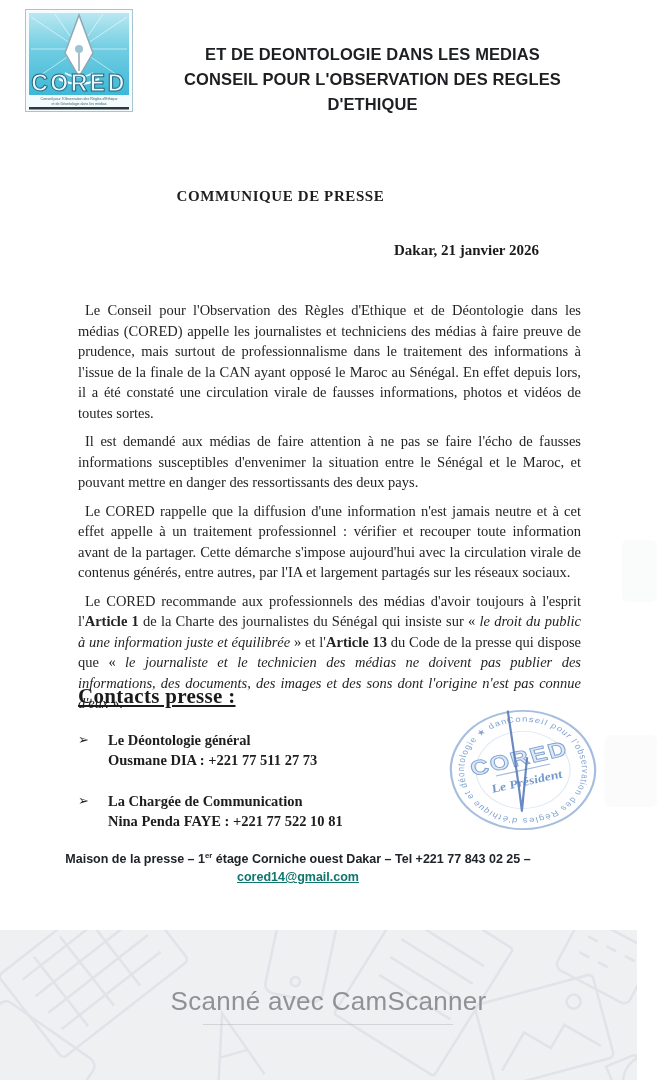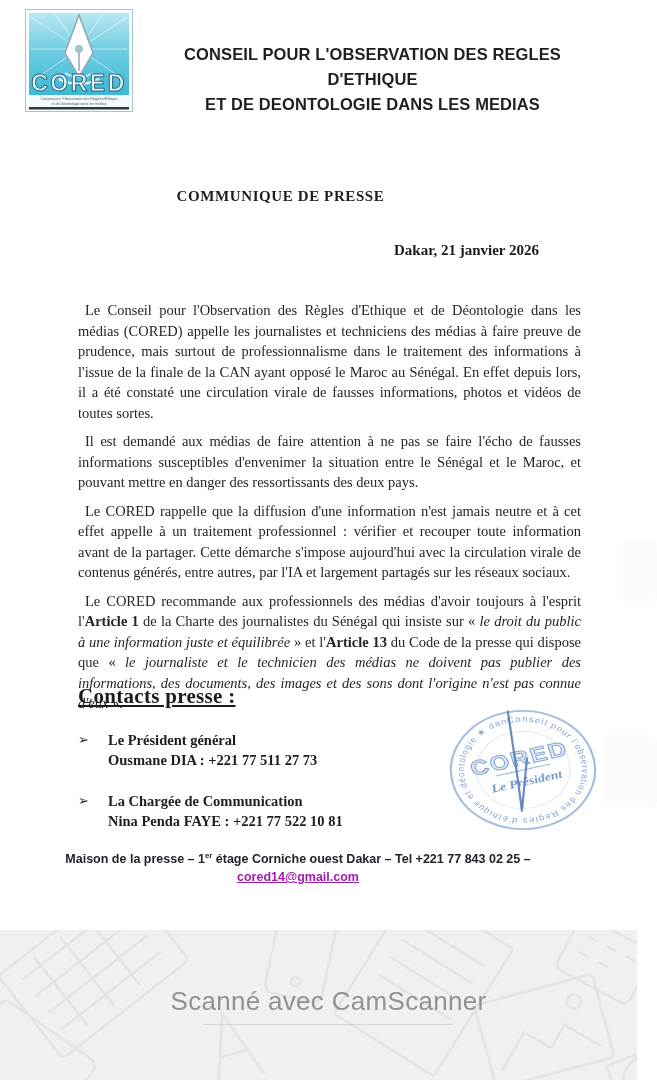--- a/index.html
+++ b/index.html
@@ -142,41 +142,41 @@
       </g>
       <text x="54" y="82" text-anchor="middle" font-family="Liberation Sans, sans-serif" font-size="23" font-weight="bold" letter-spacing="2.5" fill="#e9f8fc" stroke="#27657f" stroke-width="1">CORED</text>
       <rect x="4" y="86" width="100" height="12" fill="#f3fbfd"></rect>
       <text x="54" y="91" text-anchor="middle" font-family="Liberation Sans, sans-serif" font-size="3.6" fill="#3d5f70">Conseil pour l'Observation des Règles d'Ethique</text>
       <text x="54" y="96" text-anchor="middle" font-family="Liberation Sans, sans-serif" font-size="3.6" fill="#3d5f70">et de Déontologie dans les médias</text>
       <rect x="4" y="98" width="100" height="2.5" fill="#2a3a44"></rect>
     </svg>
   </div>
 
   <div class="org-title">
+    <div>ET DE DEONTOLOGIE DANS LES MEDIAS</div>
     <div>CONSEIL POUR L'OBSERVATION DES REGLES D'ETHIQUE</div>
-    <div>ET DE DEONTOLOGIE DANS LES MEDIAS</div>
   </div>
 
   <div class="doc-title">COMMUNIQUE DE PRESSE</div>
   <div class="dateline">Dakar, 21 janvier 2026</div>
 
   <div class="body-text">
     <p class="para"><span>Le Conseil pour l'Observation des Règles d'Ethique et de Déontologie dans les médias (CORED) appelle les journalistes et techniciens des médias à faire preuve de prudence, mais surtout de professionnalisme dans le traitement des informations à l'issue de la finale de la CAN ayant opposé le Maroc au Sénégal. En effet depuis lors, il a été constaté une circulation virale de fausses informations, photos et vidéos de toutes sortes.</span></p>
     <p class="para"><span>Il est demandé aux médias de faire attention à ne pas se faire l'écho de fausses informations susceptibles d'envenimer la situation entre le Sénégal et le Maroc, et pouvant mettre en danger des ressortissants des deux pays.</span></p>
     <p class="para"><span>Le CORED rappelle que la diffusion d'une information n'est jamais neutre et à cet effet appelle à un traitement professionnel : vérifier et recouper toute information avant de la partager. Cette démarche s'impose aujourd'hui avec la circulation virale de contenus générés, entre autres, par l'IA et largement partagés sur les réseaux sociaux.</span></p>
     <p class="para"><span>Le CORED recommande aux professionnels des médias d'avoir toujours à l'esprit l'</span><span class="seg-b">Article 1</span><span> de la Charte des journalistes du Sénégal qui insiste sur « </span><span class="seg-i">le droit du public à une information juste et équilibrée</span><span> » et l'</span><span class="seg-b">Article 13</span><span> du Code de la presse qui dispose que « </span><span class="seg-i">le journaliste et le technicien des médias ne doivent pas publier des informations, des documents, des images et des sons dont l'origine n'est pas connue d'eux</span><span> ».</span></p>
   </div>
 
   <div class="contacts">
     <div class="contacts-heading">Contacts presse :</div>
 
     <div class="contact-item">
       <span class="marker">➢</span>
       <div class="contact-lines">
-        <div>Le Président général</div>
+        <div>Le Déontologie général</div>
         <div>Ousmane DIA : +221 77 511 27 73</div>
       </div>
     </div>
 
     <div class="contact-item">
       <span class="marker">➢</span>
       <div class="contact-lines">
         <div>La Chargée de Communication</div>
         <div>Nina Penda FAYE : +221 77 522 10 81</div>
       </div>
@@ -199,21 +199,21 @@
       <path d="M 84 6 C 79 42 72 92 66 128 L 88 66" fill="none" stroke="#3c66ad" stroke-width="2.2" stroke-linejoin="round" opacity=".9"></path>
     </svg>
   </div>
 
   <div class="smudge smudge-1"></div>
   <div class="smudge smudge-2"></div>
 
   <div class="page-footer">
     <div><span>Maison de la presse – 1</span><span class="seg-sup">er</span><span> étage Corniche ouest Dakar – Tel +221 77 843 02 25 –</span></div>
     <div>
-      <span class="email-link" style="color: #a21caf;">cored14@gmail.com</span>
+      <span class="email-link" style="color: #0f766e;">cored14@gmail.com</span>
     </div>
   </div>
 
   <div class="scanner-banner">
     <svg class="doodles" width="657" height="150" viewBox="0 0 657 150">
       <g stroke="#e0e3e8" stroke-width="2.5" fill="none">
         <g transform="rotate(-38 95 40)">
           <rect x="15" y="-15" width="160" height="105" rx="5"></rect>
           <path d="M32 3 h126 M32 24 h126 M32 45 h126 M32 66 h126"></path>
           <path d="M55 -8 v88 M88 -8 v88 M121 -8 v88"></path>

